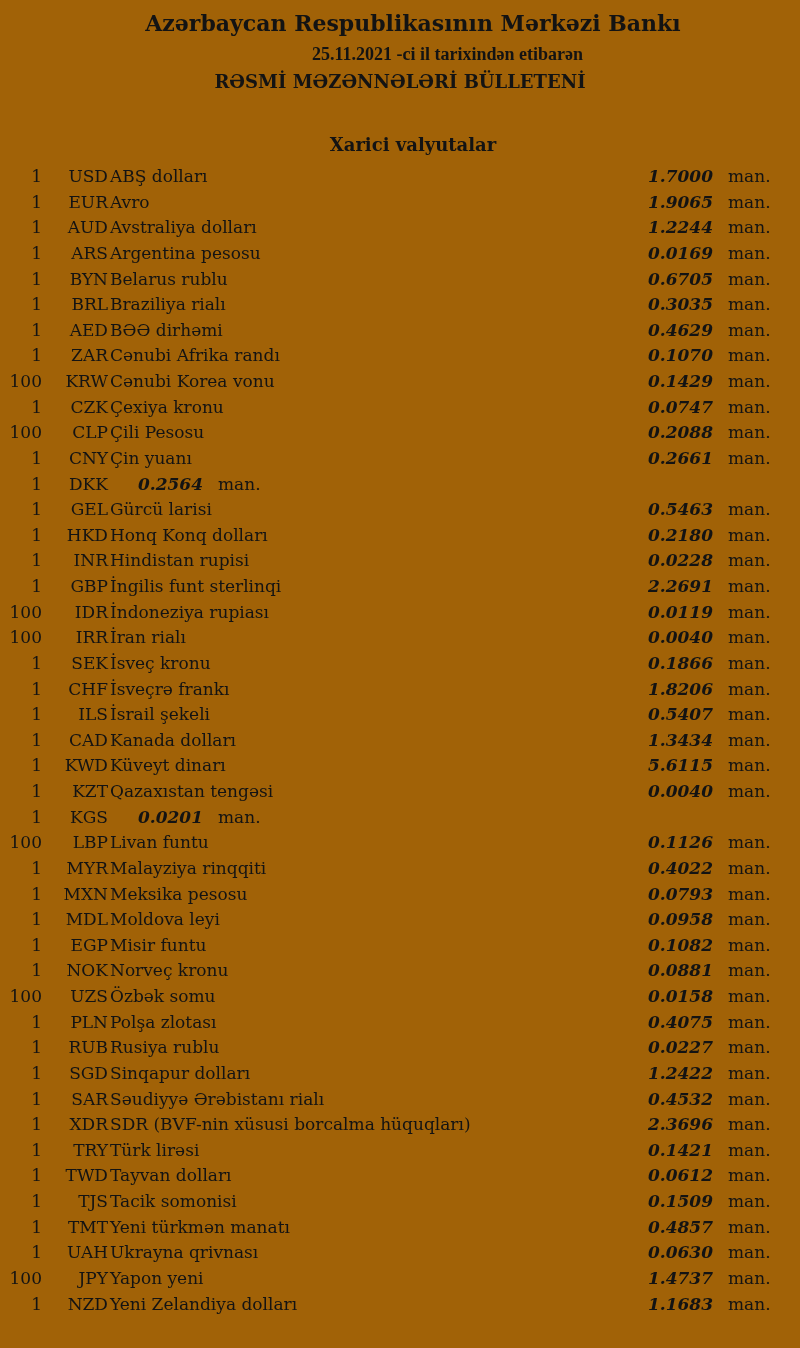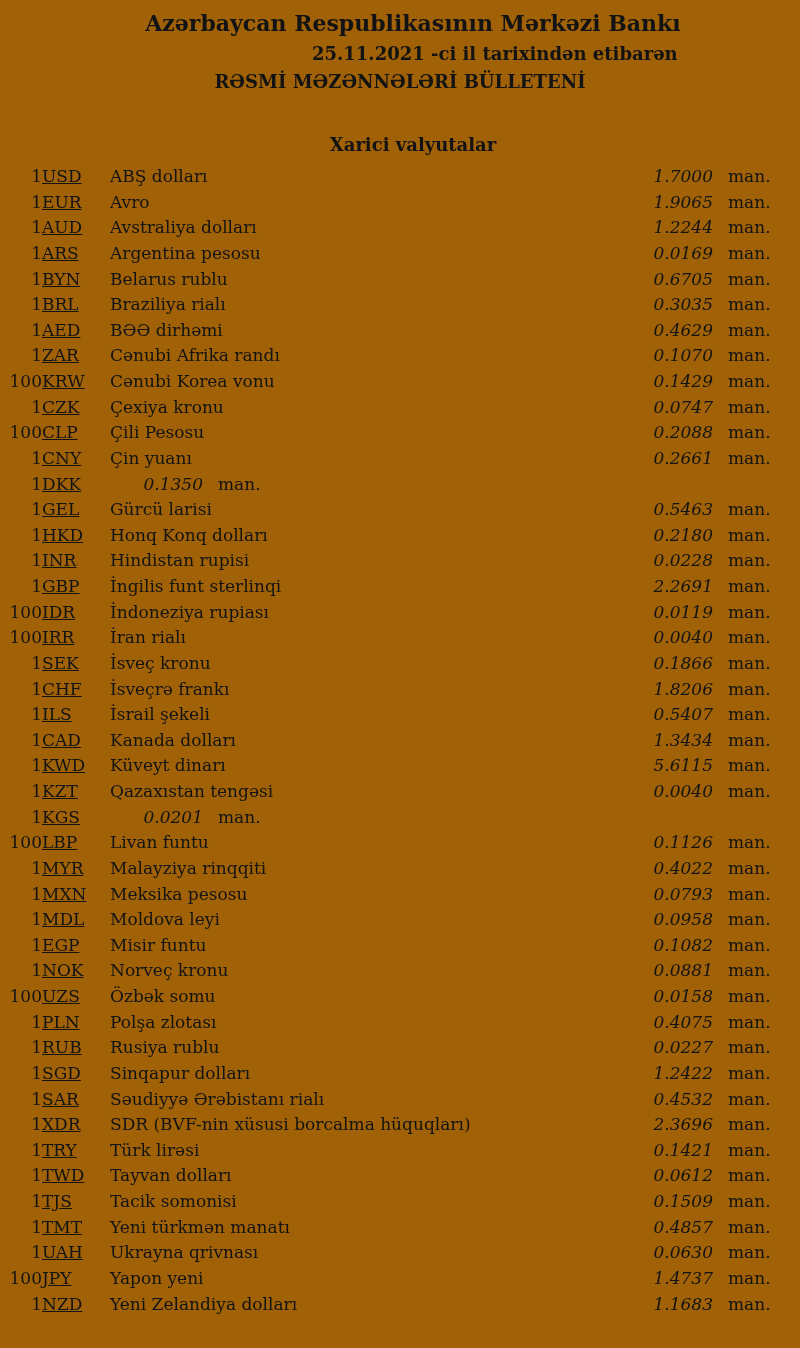--- a/index.html
+++ b/index.html
@@ -31,20 +31,21 @@
     line-height: 34px;
     position: relative;
     left: 13px;
   }
   .date-line {
     font-size: 18px;
     font-weight: bold;
     line-height: 28px;
     text-align: left;
     padding-left: 312px;
+    font-family: Liberation Serif, serif;
   }
   .subject-line {
     font-size: 18px;
     font-weight: bold;
     line-height: 28px;
   }
   .bulletin-line {
     font-size: 18px;
     font-weight: bold;
     line-height: 28px;
@@ -69,34 +70,33 @@
     padding-right: 30px;
   }
   .row .qty {
     flex: none;
     width: 42px;
     text-align: right;
   }
   .row .code {
     flex: none;
     width: 66px;
-    text-align: left;
-    text-decoration: underline;
+    text-align: right;
   }
   .row .name {
     flex: 1;
     padding-left: 2px;
     white-space: nowrap;
     overflow: hidden;
   }
   .row .rate {
     flex: none;
     width: 95px;
     text-align: right;
-    font-weight: normal;
+    font-weight: bold;
     font-style: italic;
   }
   .row .unit {
     flex: none;
     width: 42px;
     padding-left: 15px;
     text-align: left;
   }
 </style>
 </head>
@@ -192,21 +192,21 @@
       <div class="row">
         <span class="qty">1</span>
         <span class="code">CNY</span>
         <span class="name">Çin yuanı</span>
         <span class="rate">0.2661</span>
         <span class="unit">man.</span>
       </div>
       <div class="row">
         <span class="qty">1</span>
         <span class="code">DKK</span>
-        <span class="rate">0.1350</span>
+        <span class="rate">0.2564</span>
         <span class="unit">man.</span>
       </div>
       <div class="row">
         <span class="qty">1</span>
         <span class="code">GEL</span>
         <span class="name">Gürcü larisi</span>
         <span class="rate">0.5463</span>
         <span class="unit">man.</span>
       </div>
       <div class="row">

